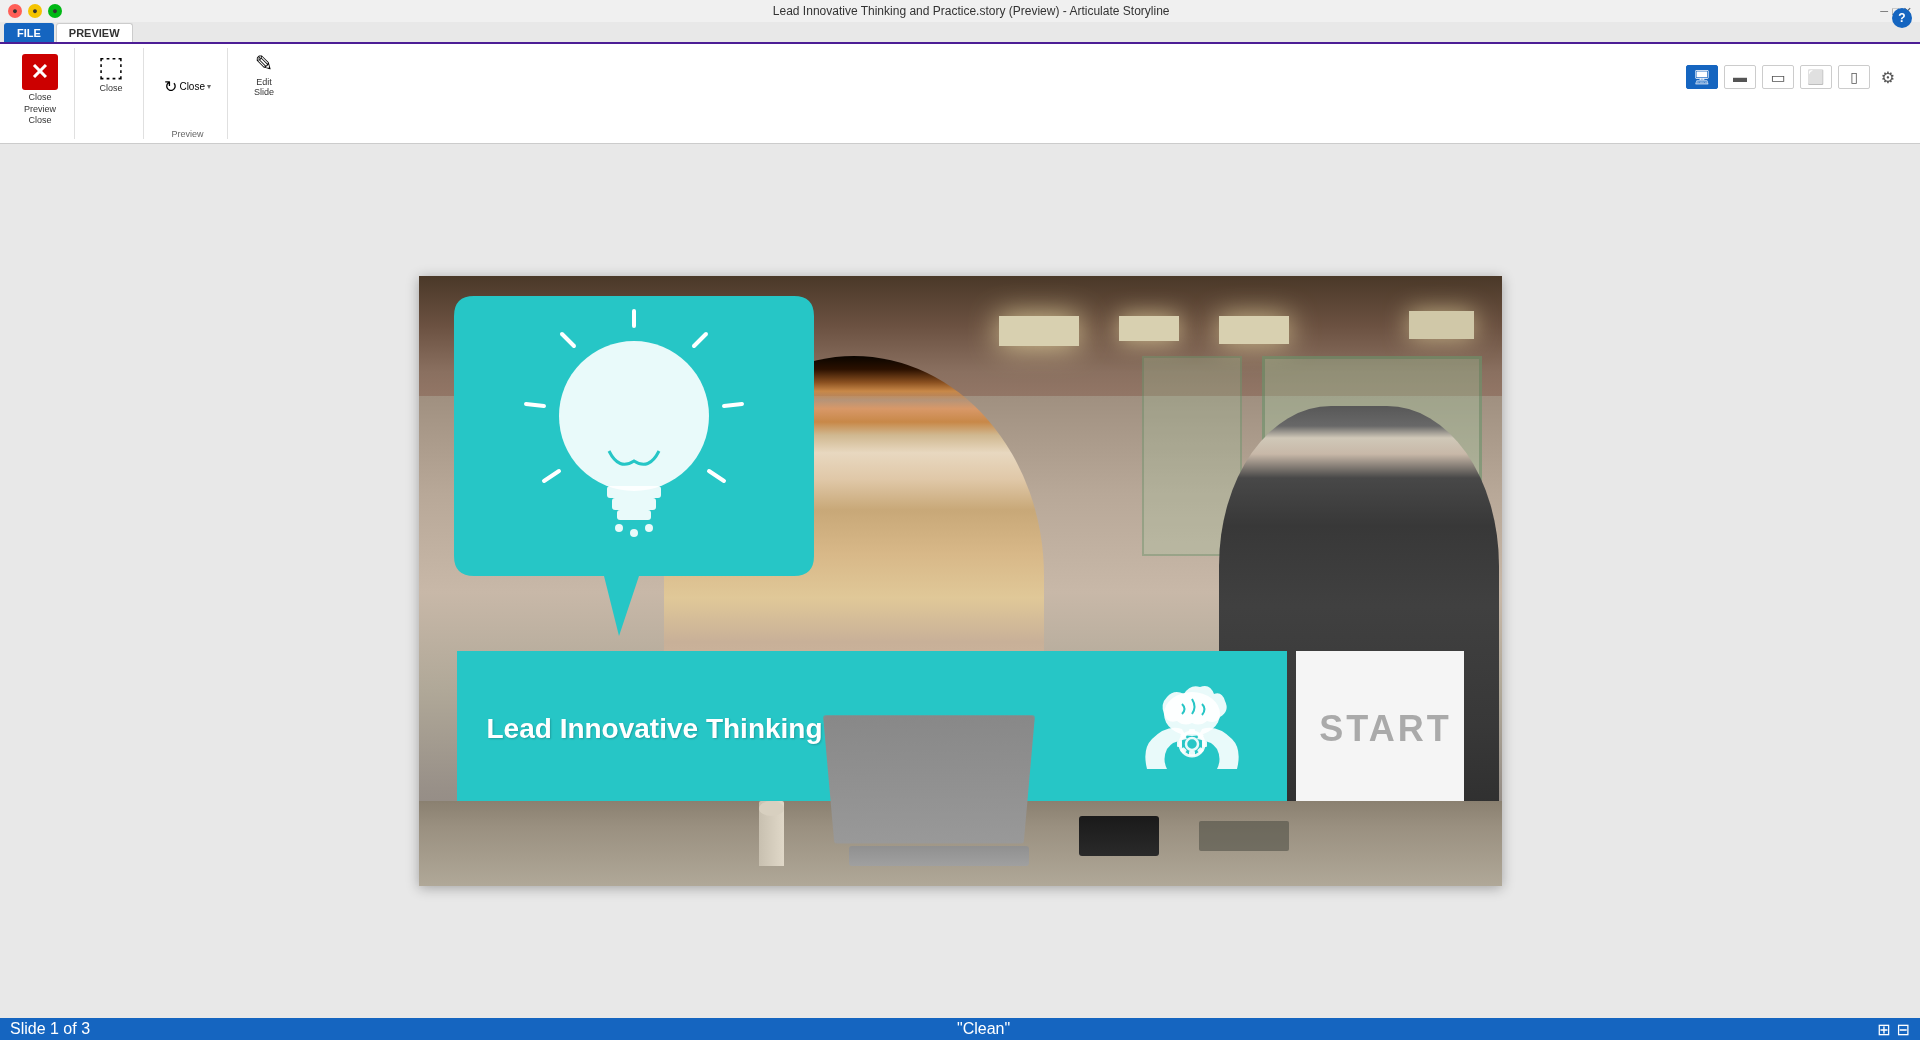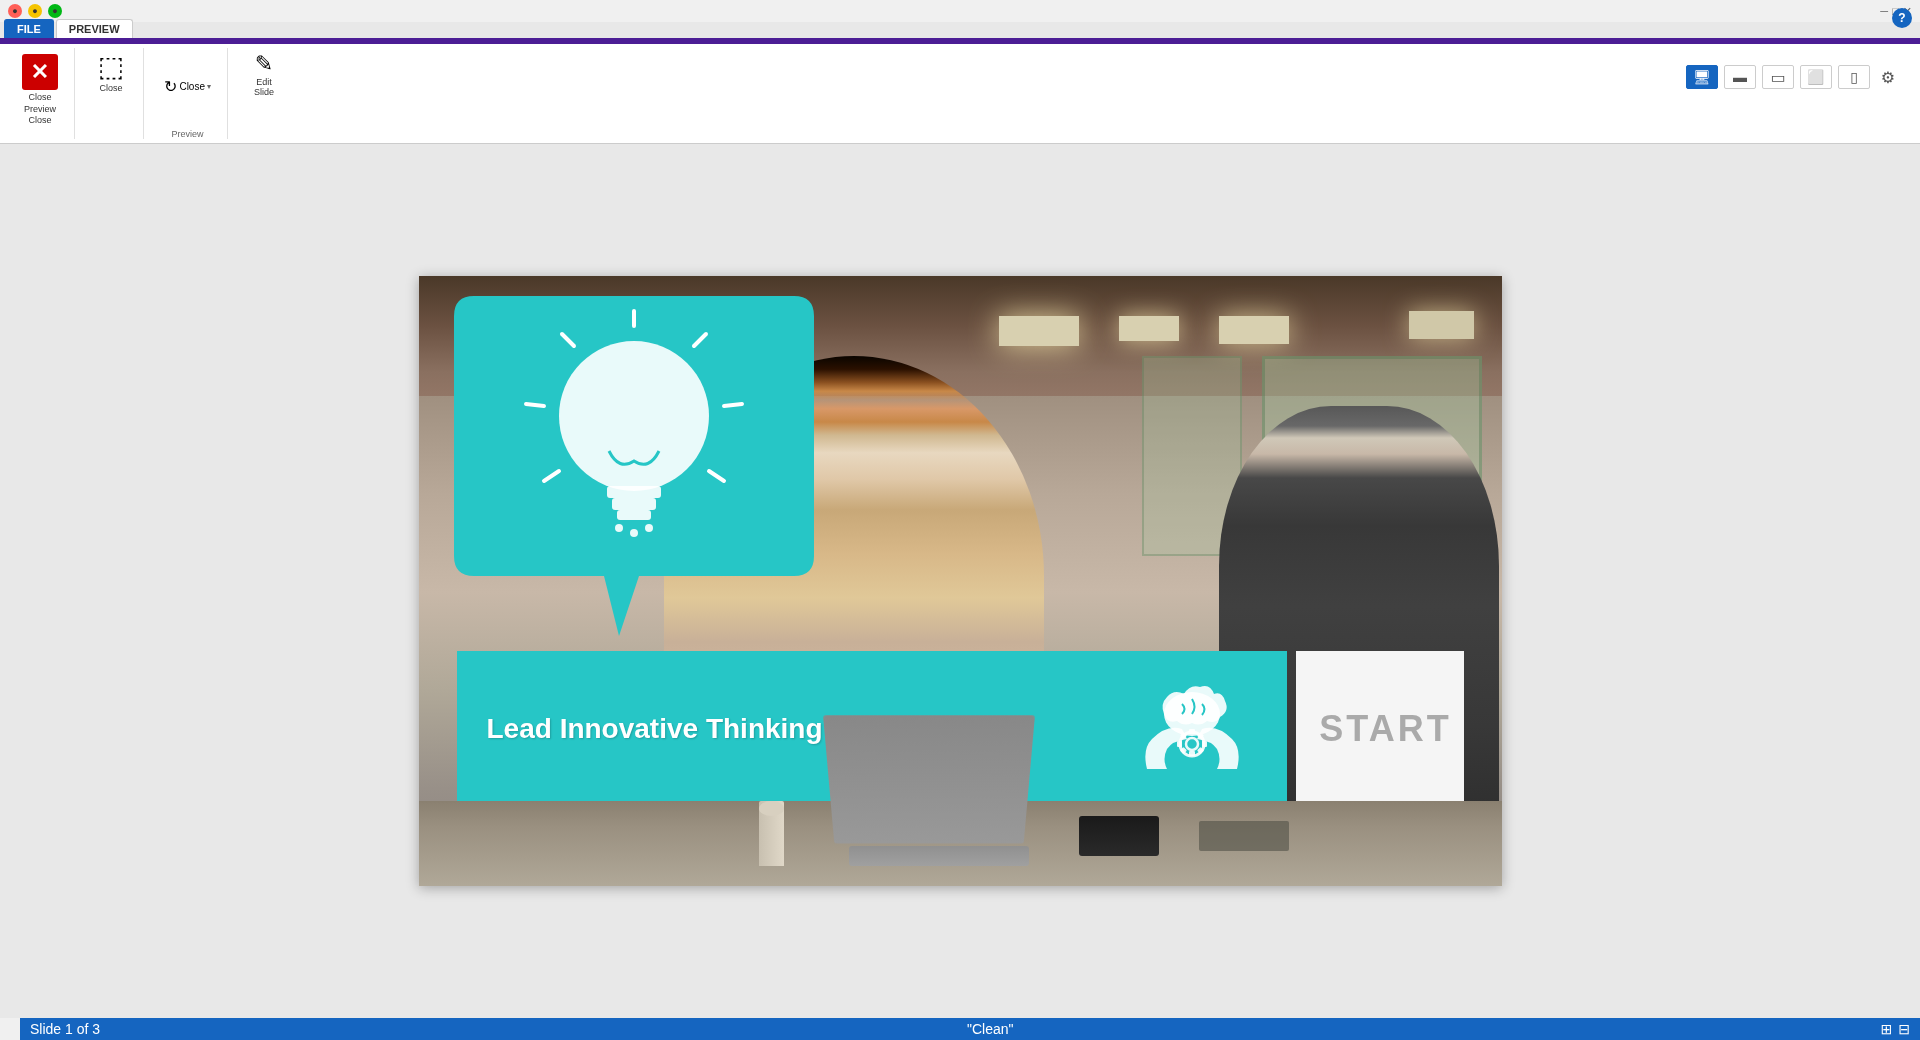--- a/index.html
+++ b/index.html
@@ -22,21 +22,21 @@
     #titlebar .win-ctrl.max { background: #00b815; }
     #titlebar .win-ctrl.close { background: #ff5f57; }
 
     
     #ribbon-tabs {
       height: 22px;
       background: #e8e8e8;
       display: flex;
       align-items: flex-end;
       padding-left: 4px;
-      border-bottom: 6px solid #4c1d95;
+      border-bottom: 2px solid #4c1d95;
     }
     .ribbon-tab {
       padding: 3px 12px;
       font-size: 11px;
       font-weight: bold;
       cursor: pointer;
       border: 1px solid transparent;
       border-bottom: none;
       margin-right: 2px;
       border-radius: 3px 3px 0 0;
@@ -234,23 +234,22 @@
     #statusbar {
       position: absolute;
       bottom: 0;
       left: 0; right: 0;
       height: 22px;
       background: #1565c0;
       color: white;
       display: flex;
       align-items: center;
       padding: 0 10px;
-      font-size: 14px;
+      font-size: 16px;
       justify-content: space-between;
-      margin-left: 20px;
     }
     .status-right {
       display: flex;
       align-items: center;
       gap: 6px;
     }
 
     
     #help-btn {
       position: absolute;
@@ -297,20 +296,21 @@
   </style>
 </head>
 <body>
 
 <div id="titlebar">
   <div style="display:flex;gap:6px;align-items:center;">
     <div class="win-ctrl close">●</div>
     <div class="win-ctrl min">●</div>
     <div class="win-ctrl max">●</div>
   </div>
+  <div class="title">Lead Innovative Thinking and Practice.story (Preview) - Articulate Storyline</div>
   <div style="display:flex;gap:4px;font-size:11px;color:#666;">
     <span>─</span>
     <span>□</span>
     <span>✕</span>
   </div>
 </div>
 
 <div id="ribbon-tabs">
   <div class="ribbon-tab active-tab">FILE</div>
   <div class="ribbon-tab preview-tab">PREVIEW</div>

